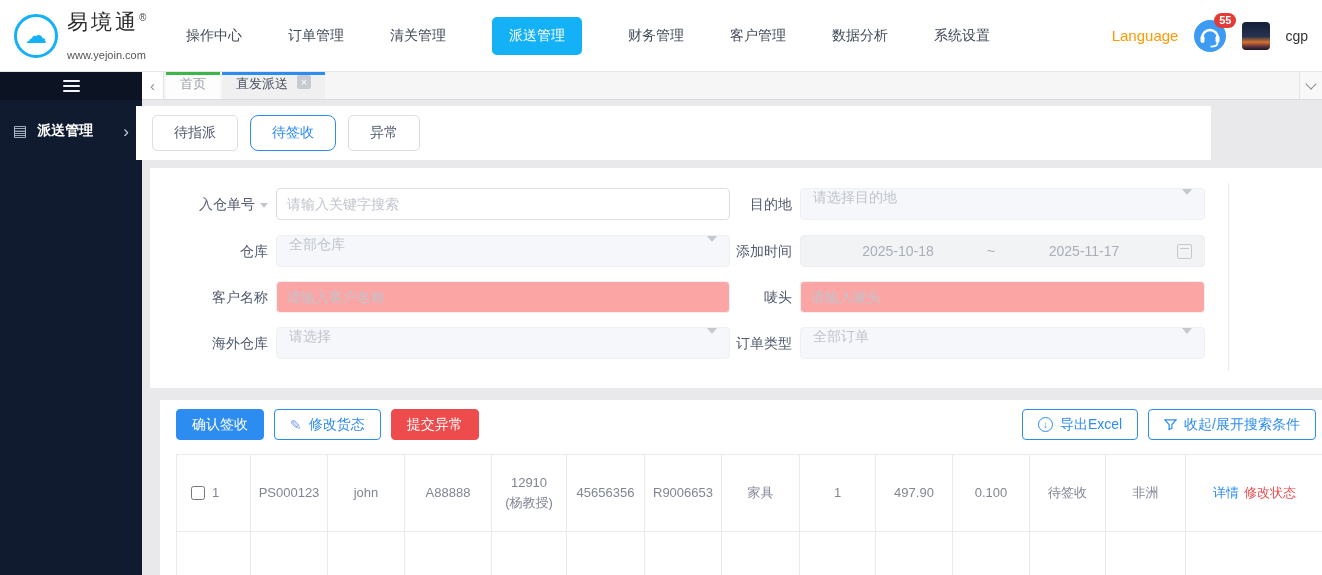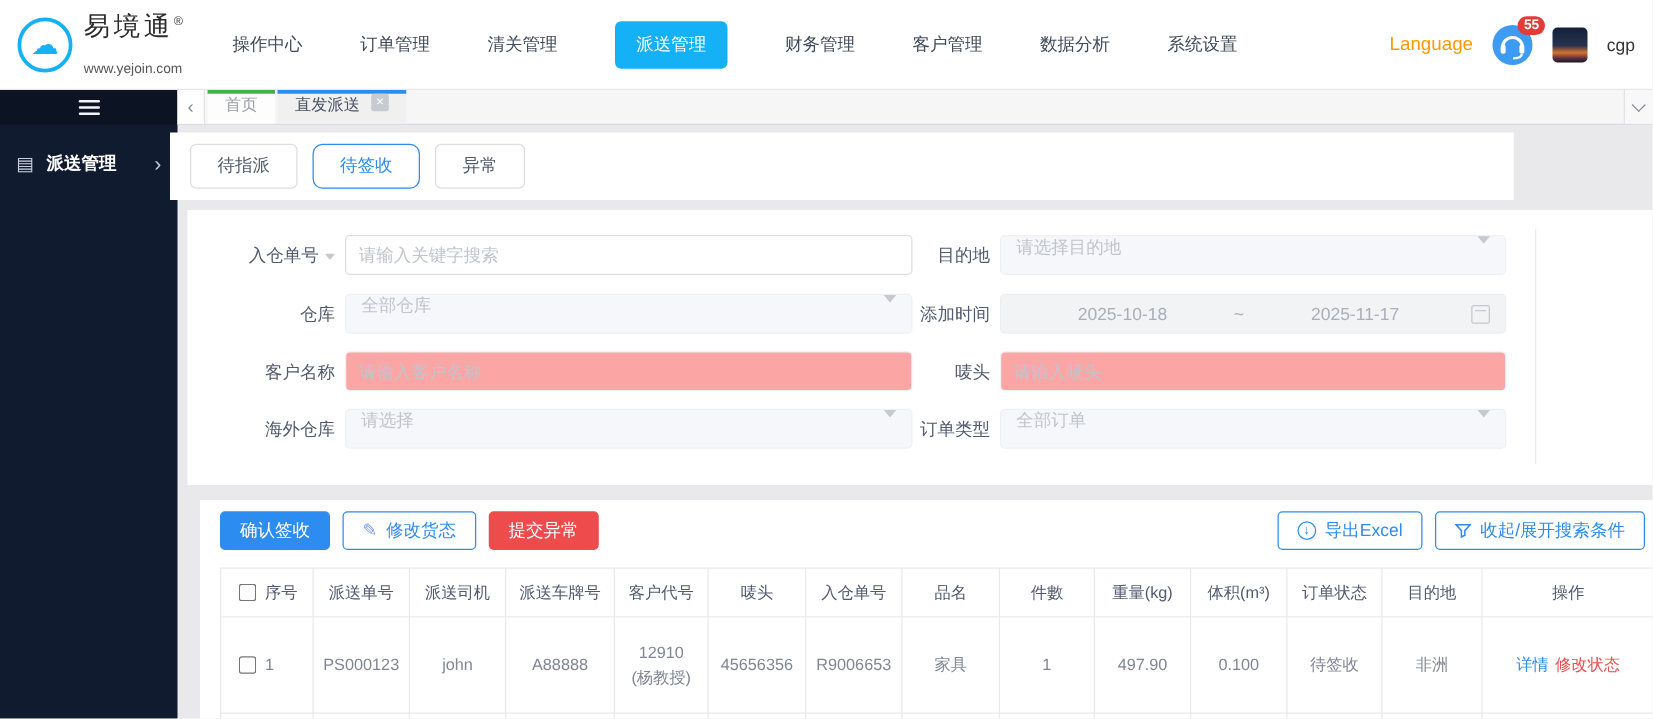--- a/index.html
+++ b/index.html
@@ -270,41 +270,20 @@
             <col style="width:77px">
             <col style="width:78px">
           <col style="width:76px">
             <col style="width:77px">
             <col style="width:77px">
             <col style="width:76px">
           <col style="width:80px">
             <col style="width:138px">
         </colgroup>
         <tbody>
-            <tr>
-          <th>
-                <span class="cell-check">
-                  <input type="checkbox" style="">
-                  <span>序号</span>
-                </span>
-              </th>
-          <th>派送单号</th>
-          <th>派送司机</th>
-          <th>派送车牌号</th>
-          <th>客户代号</th>
-          <th>唛头</th>
-          <th>入仓单号</th>
-          <th>品名</th>
-          <th>件數</th>
-          <th>重量(kg)</th>
-          <th>体积(m³)</th>
-          <th>订单状态</th>
-          <th>目的地</th>
-          <th>操作</th>
-        </tr>
         <tr class="data">
           <td>
                 <span class="cell-check">
                   <input type="checkbox" style="">
                   <span>1</span>
                 </span>
               </td>
           <td>PS000123</td>
           <td>john</td>
           <td>A88888</td>

